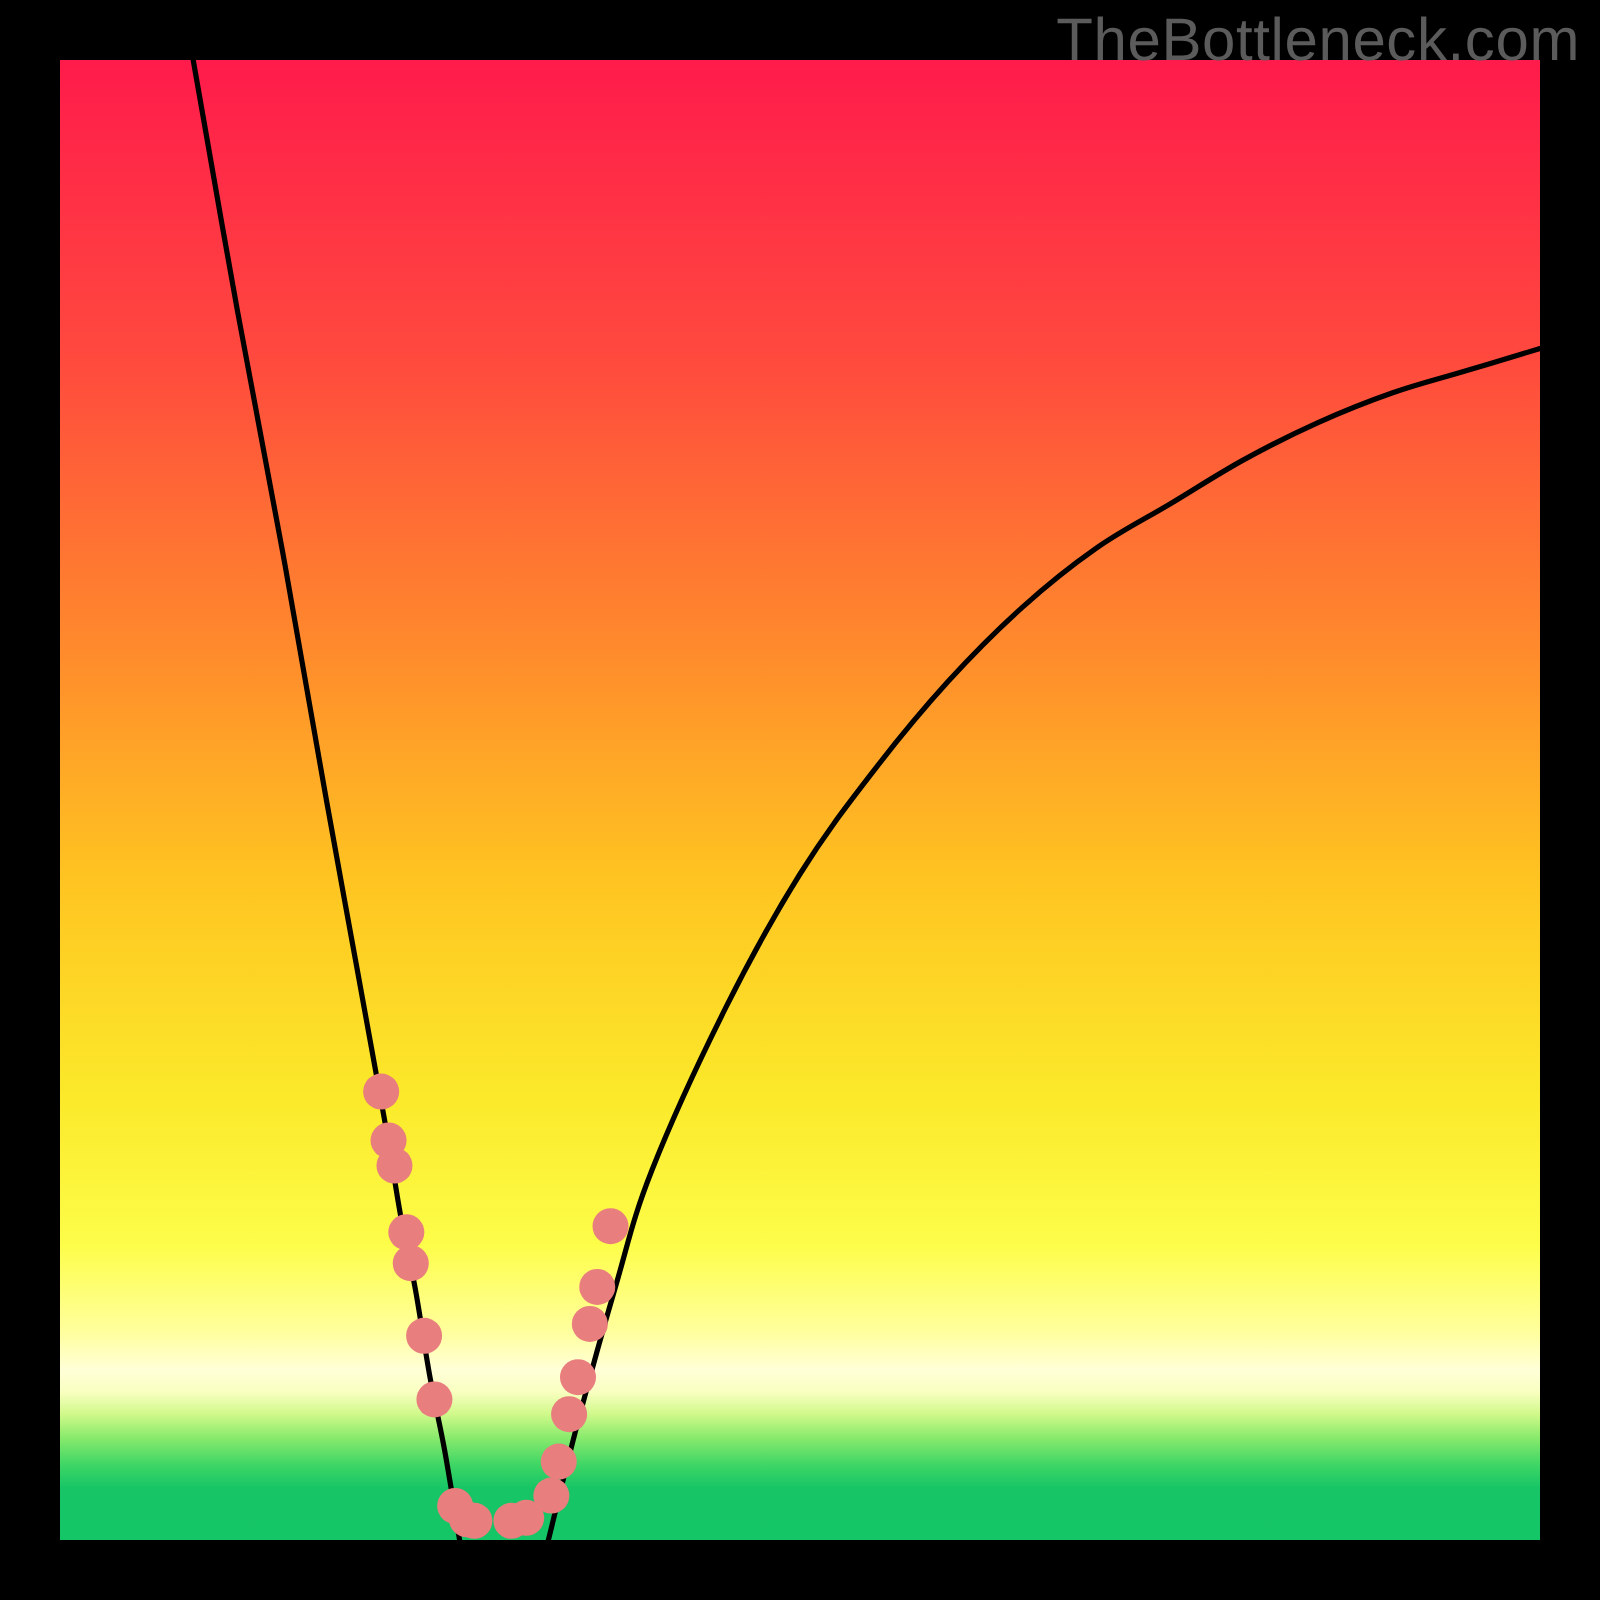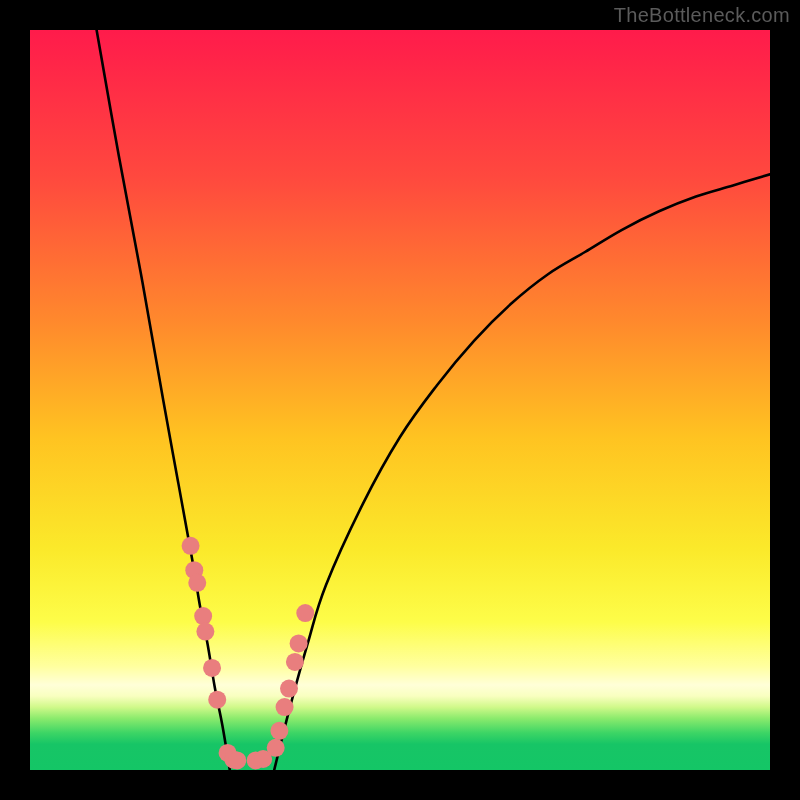--- a/index.html
+++ b/index.html
@@ -8,21 +8,21 @@
     position: relative;
     width: 800px;
     height: 800px;
     background: #000;
   }
   .watermark {
     position: absolute;
     top: 4px;
     right: 10px;
     font-family: Arial, Helvetica, sans-serif;
-    font-size: 20px;
+    font-size: 30px;
     font-weight: 500;
     color: #5b5b5b;
     letter-spacing: 0.3px;
     z-index: 10;
   }
   .plot-area {
     position: absolute;
     left: 30px;
     top: 30px;
     width: 740px;

